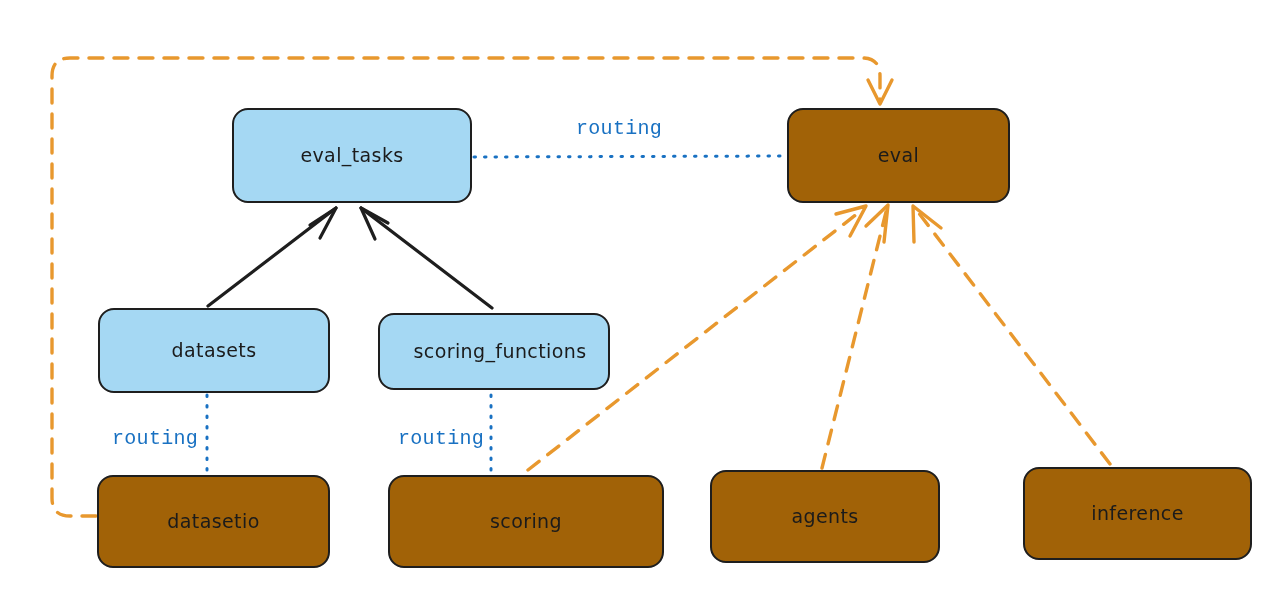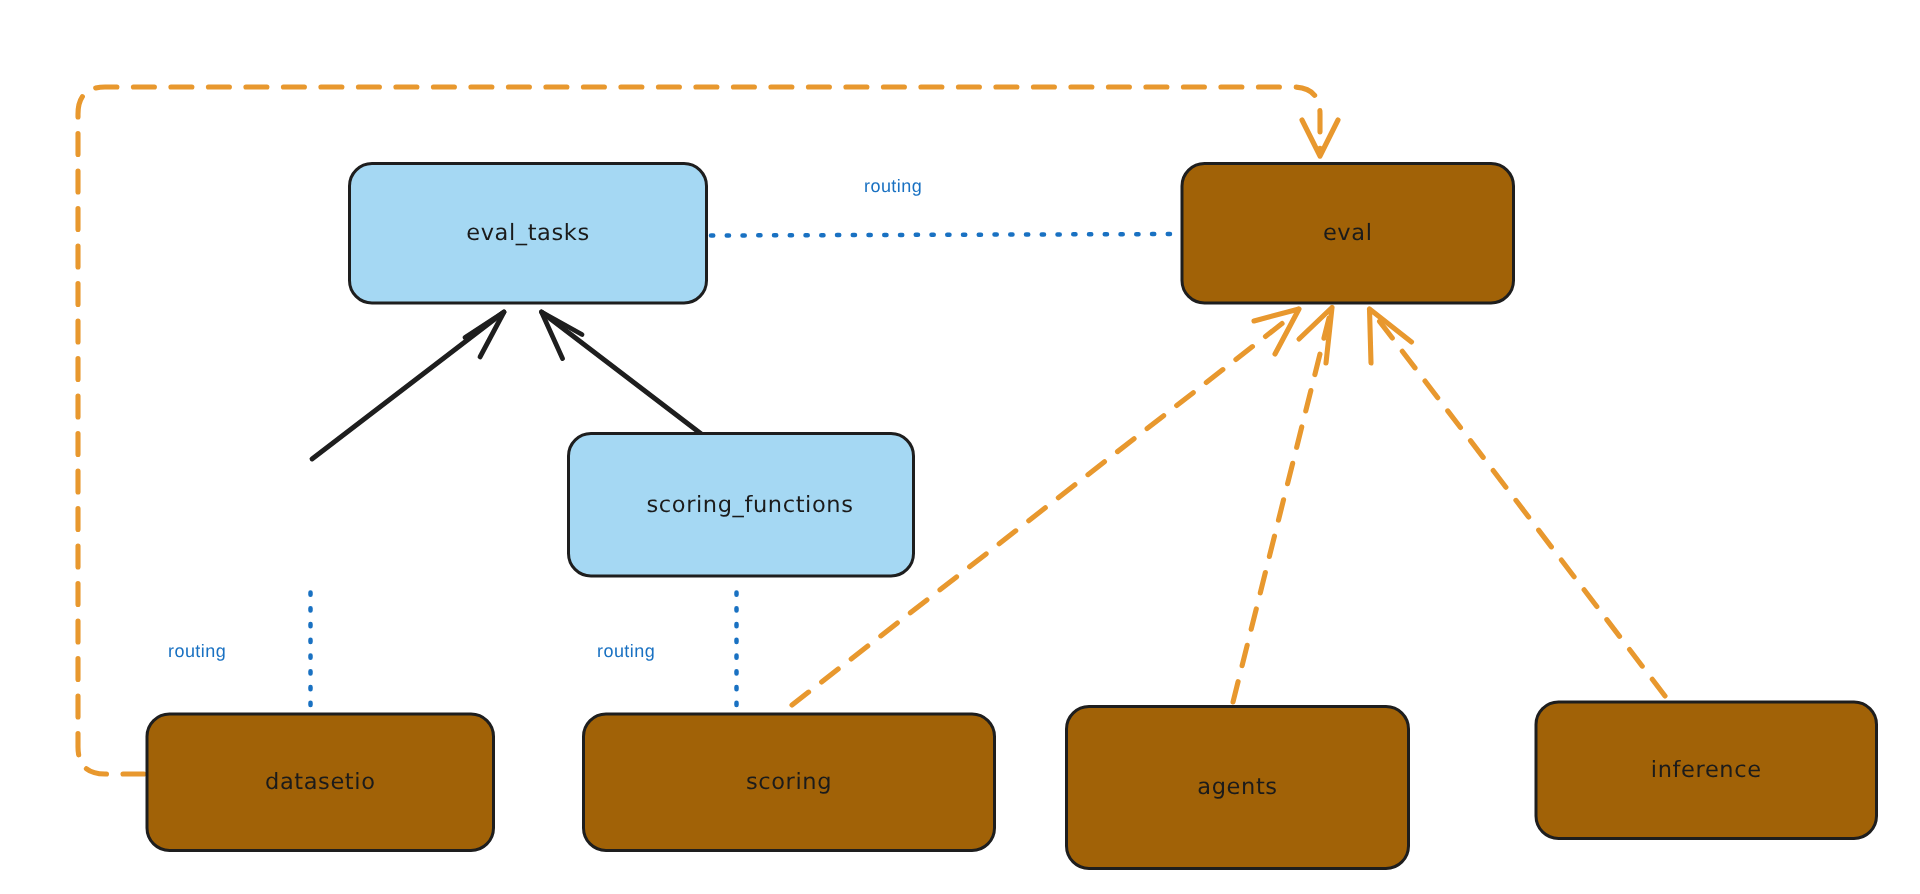--- a/index.html
+++ b/index.html
@@ -31,40 +31,40 @@
     position: absolute;
     box-sizing: border-box;
     border: 2.6px solid #1e1e1e;
     border-radius: 16px;
     display: flex;
     align-items: center;
     justify-content: center;
     text-align: center;
     color: #1b1b1b;
     font-family: "DejaVu Sans", sans-serif;
-    font-size: 15px;
+    font-size: 19px;
     letter-spacing: 0.4px;
     z-index: 3;
   }
   .node.api {
     background: #a5d8f3;
   }
   .node.provider {
     background: #a16207;
   }
   .node .node-label {
     display: block;
     line-height: 1.15;
     padding: 0 8px;
   }
   .edge-label {
     position: absolute;
     color: #1971c2;
-    font-family: Liberation Sans, sans-serif;
-    font-size: 12px;
+    font-family: Liberation Mono, monospace;
+    font-size: 20px;
     letter-spacing: 0.3px;
     white-space: nowrap;
     z-index: 4;
   }
 </style>
 </head>
 <body>
 
 <div id="canvas">
 
@@ -114,34 +114,37 @@
   </svg>
 
   <div class="node api" style="left:232px; top:108px; width:240px; height:95px;">
     <span class="node-label">eval_tasks</span>
   </div>
 
   <div class="node provider" style="left:787px; top:108px; width:223px; height:95px;">
     <span class="node-label">eval</span>
   </div>
 
+  <div class="node api" style="left:98px; top:308px; width:232px; height:85px;">
+    <span class="node-label">datasets</span>
+  </div>
 
-  <div class="node api" style="left:378px; top:288px; width:232px; height:97px;padding-left:12px;">
+  <div class="node api" style="left:378px; top:313px; width:232px; height:77px;padding-left:12px;">
     <span class="node-label">scoring_functions</span>
   </div>
 
   <div class="node provider" style="left:97px; top:475px; width:233px; height:93px;">
     <span class="node-label">datasetio</span>
   </div>
 
   <div class="node provider" style="left:388px; top:475px; width:276px; height:93px;">
     <span class="node-label">scoring</span>
   </div>
 
-  <div class="node provider" style="left:710px; top:470px; width:230px; height:110px;">
+  <div class="node provider" style="left:710px; top:470px; width:230px; height:93px;">
     <span class="node-label">agents</span>
   </div>
 
   <div class="node provider" style="left:1023px; top:467px; width:229px; height:93px;">
     <span class="node-label">inference</span>
   </div>
 
   <div class="edge-label" style="left:576px; top:117px;">routing</div>
 
   <div class="edge-label" style="left:112px; top:427px;">routing</div>

